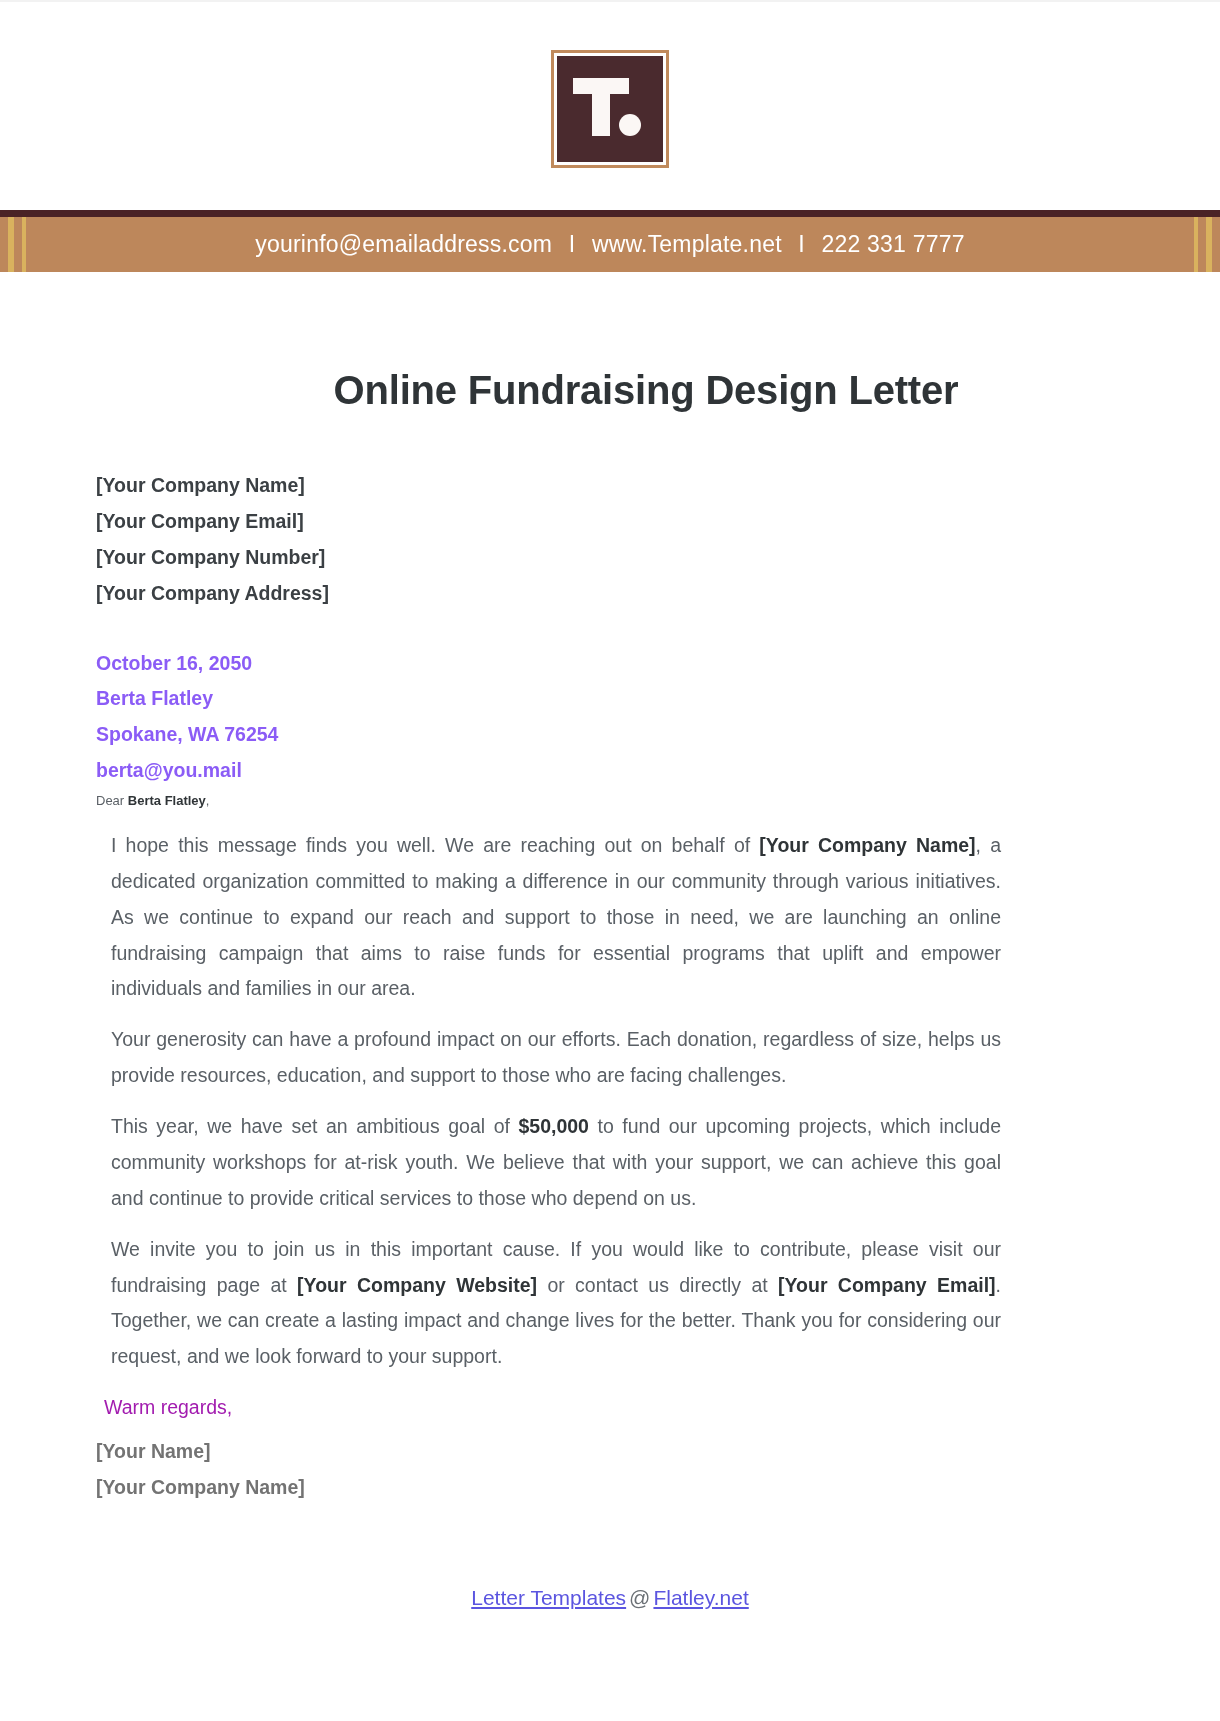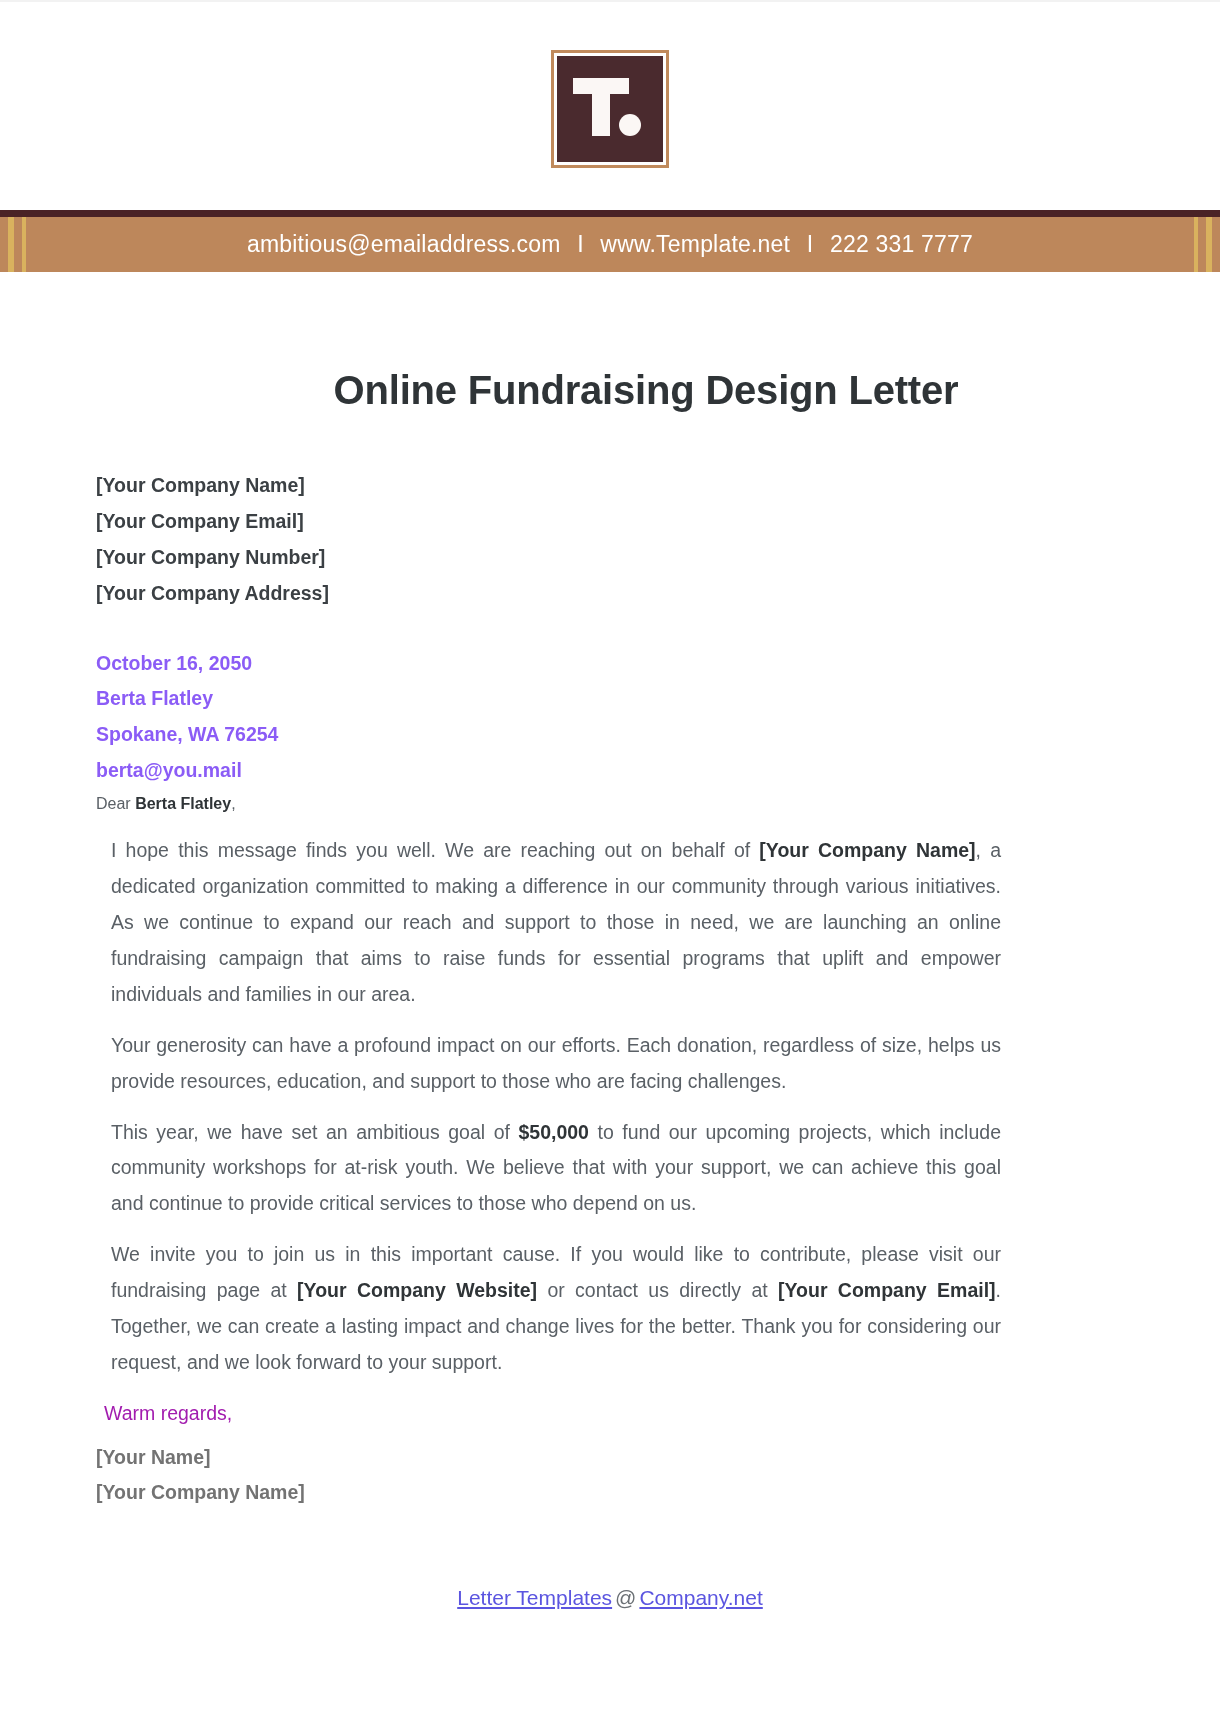--- a/index.html
+++ b/index.html
@@ -175,21 +175,21 @@
     margin-top: 34px;
   }
   .addr-block div {
     font-weight: bold;
     color: #8b5cf6;
     font-size: 19.5px;
     line-height: 1.84;
   }
 
   .salutation {
-    font-size: 16px;
+    font-size: 13px;
     color: #5a6066;
     line-height: 1.84;
   }
   .salutation b { color: #2f3437; }
 
   p.body-par {
     margin: 15px;
     text-align: justify;
     color: #5a6066;
     font-size: 19.5px;
@@ -242,21 +242,21 @@
           <div class="logo-dot"></div>
         </div>
       </div>
     </div>
   </div>
 
   <div class="contact-bar">
     <div class="contact-topline"></div>
     <div class="contact-band">
       <div class="contact-text">
-        <span>ambitious@emailaddress.com</span>
+        <span>yourinfo@emailaddress.com</span>
         <span class="contact-sep">I</span>
         <span>www.Template.net</span>
         <span class="contact-sep">I</span>
         <span>222 331 7777</span>
       </div>
     </div>
     <div class="gold-stripe left-a"></div>
     <div class="gold-stripe left-b"></div>
     <div class="gold-stripe right-a"></div>
     <div class="gold-stripe right-b"></div>
@@ -290,16 +290,16 @@
 
     <p class="body-par"><span>We invite you to join us in this important cause. If you would like to contribute, please visit our fundraising page at </span><b>[Your Company Website]</b><span> or contact us directly at </span><b>[Your Company Email]</b><span>. Together, we can create a lasting impact and change lives for the better. Thank you for considering our request, and we look forward to your support.</span></p>
 
     <p class="closing">Warm regards,</p>
     <div class="sign-name">[Your Name]</div>
     <div class="sign-name">[Your Company Name]</div>
 
   </div>
 
   <div class="footer">
-    <a href="#">Letter Templates</a><span class="at">@</span><a href="#">Company.net</a>
+    <a href="#">Letter Templates</a><span class="at">@</span><a href="#">Flatley.net</a>
   </div>
 
 </div>
 
 </body></html>

